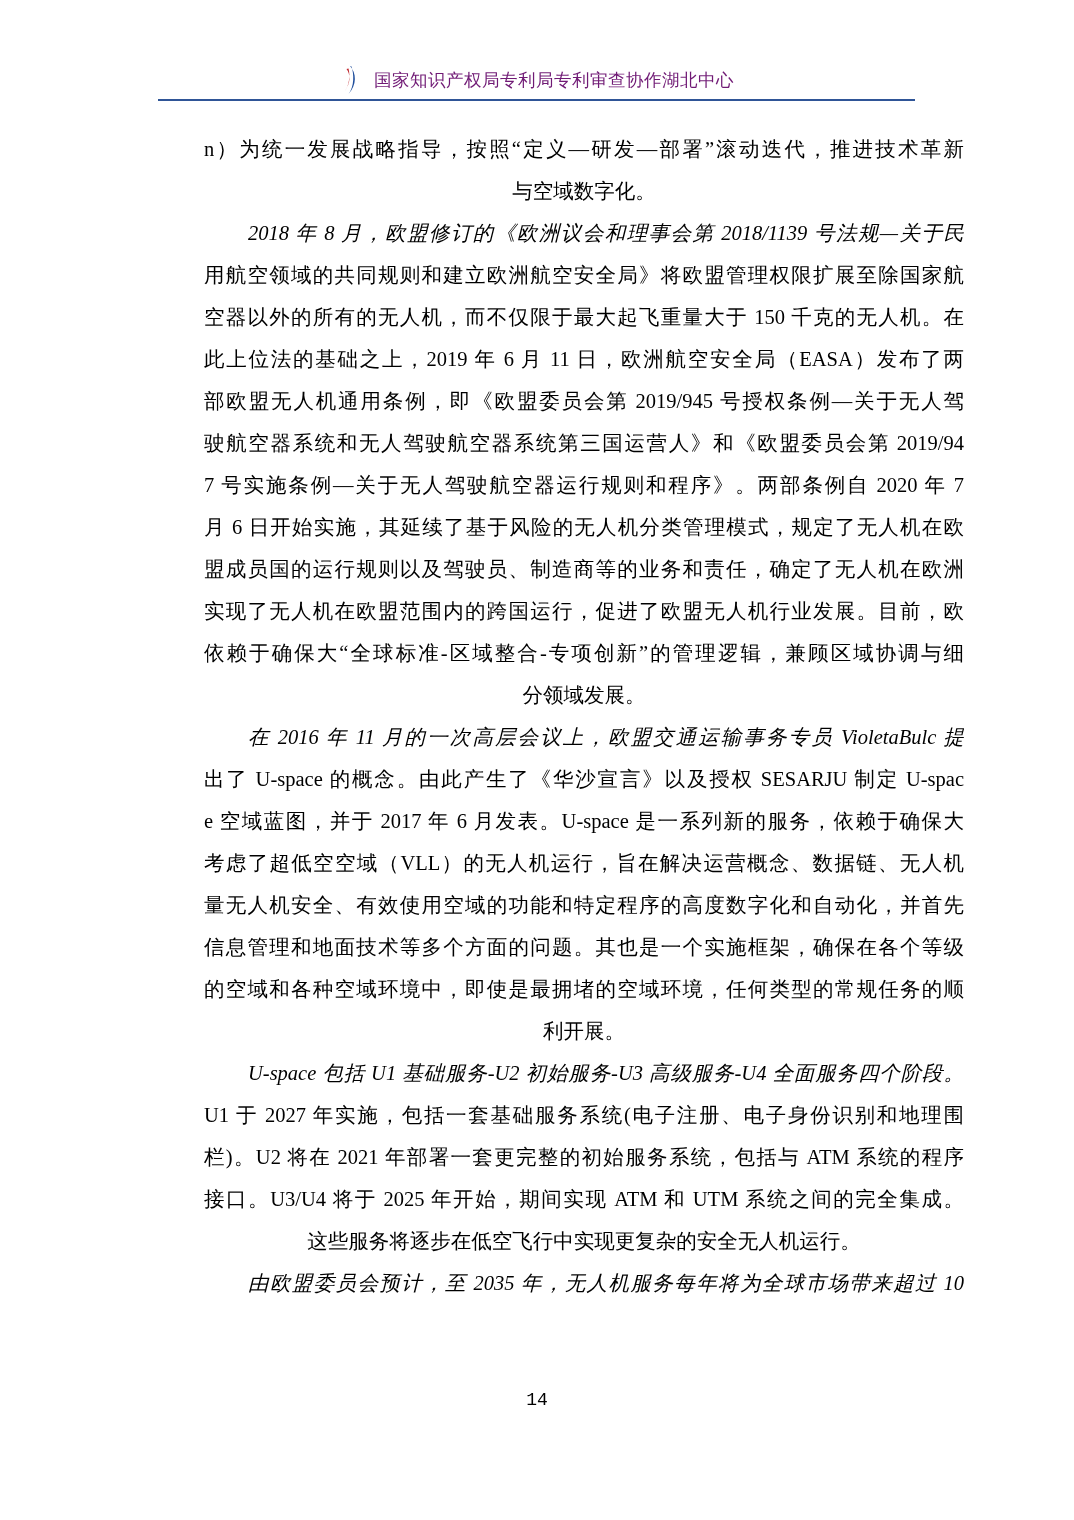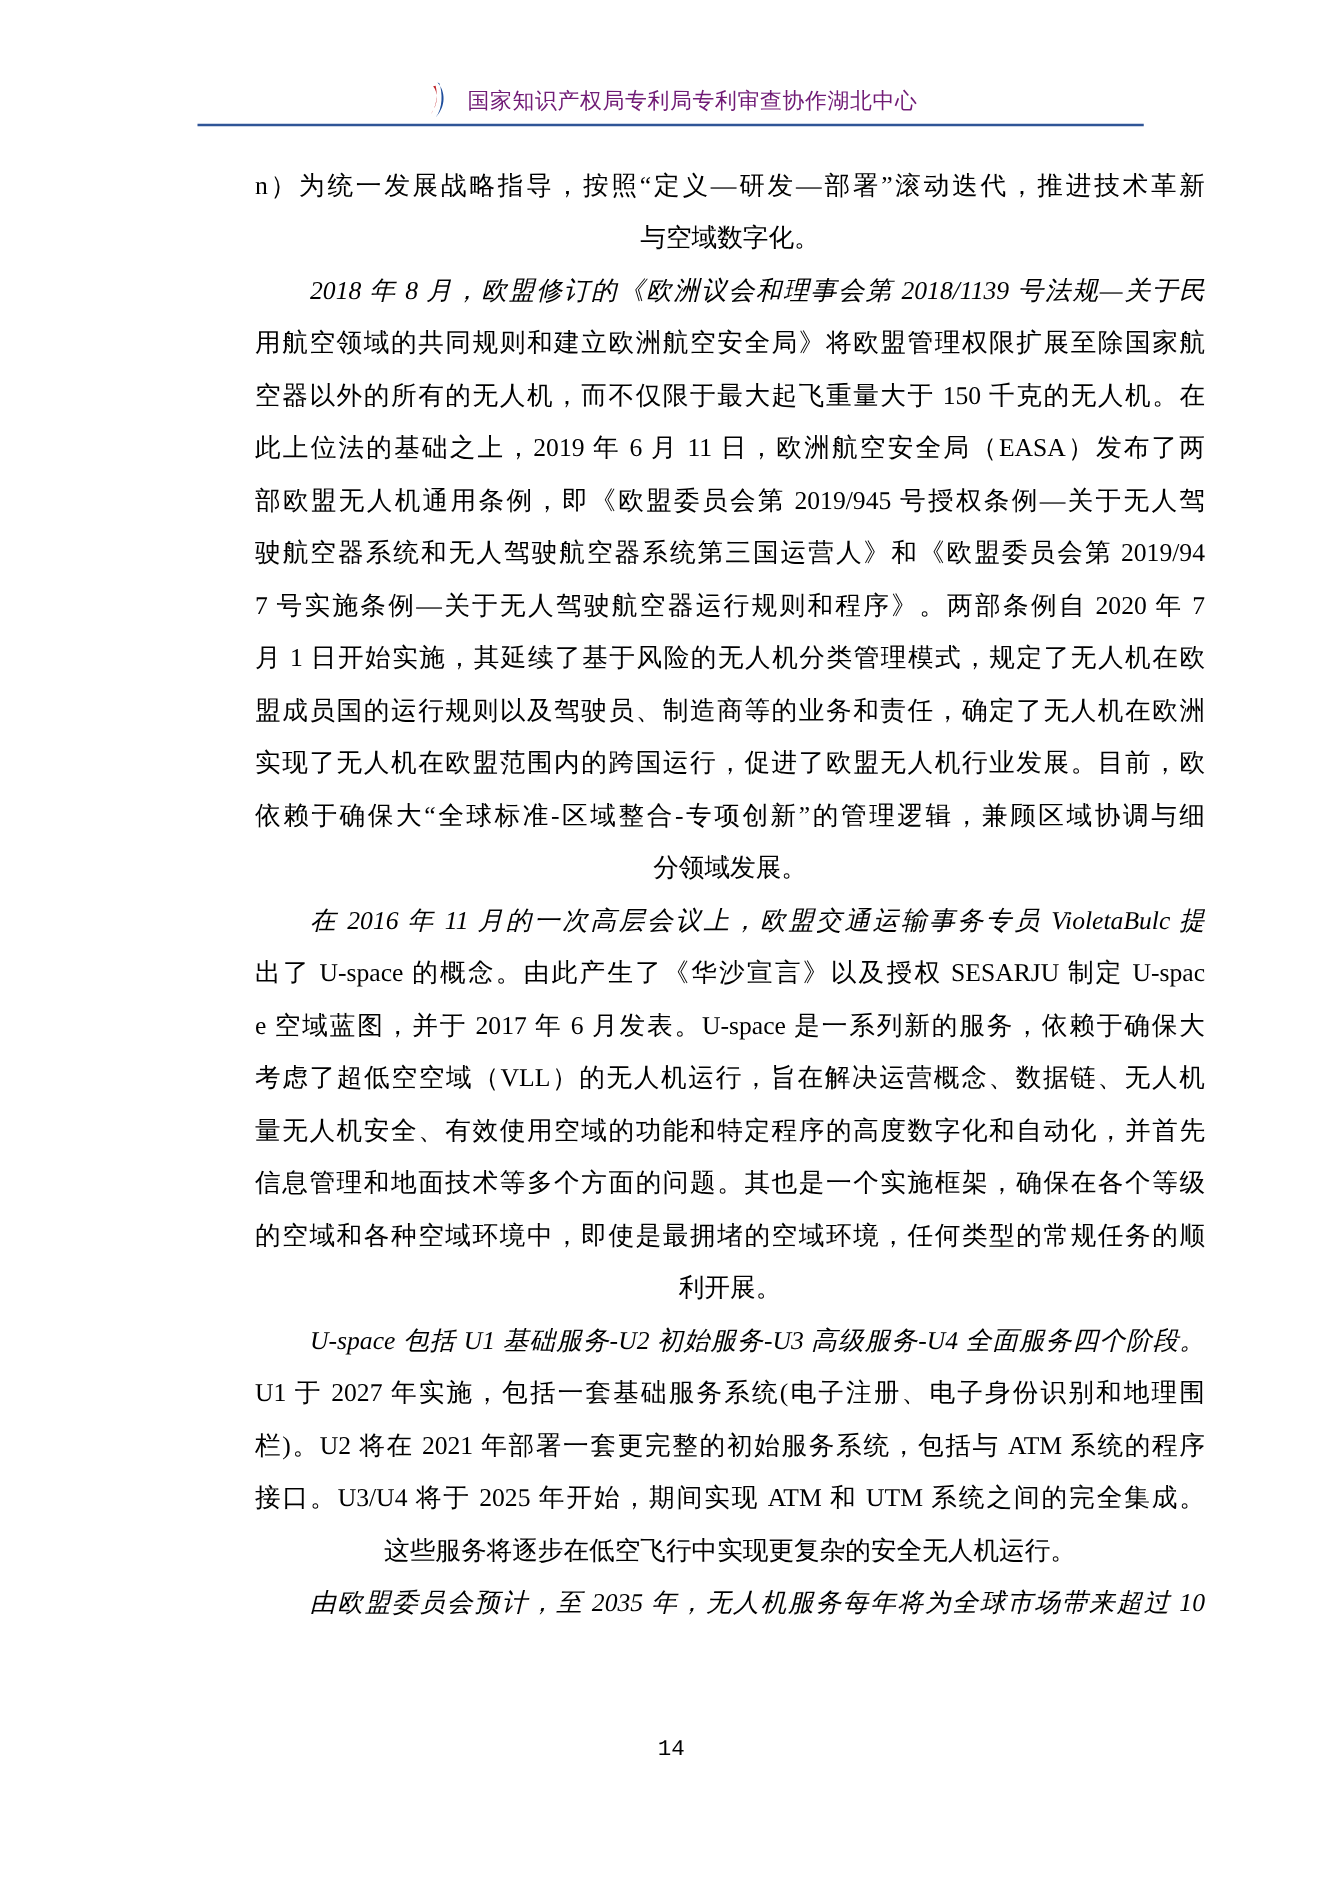--- a/index.html
+++ b/index.html
@@ -102,21 +102,21 @@
   <div class="body-text" id="body-text">
       <div class="line fill">n）为统一发展战略指导，按照“定义—研发—部署”滚动迭代，推进技术革新</div>
       <div class="line">与空域数字化。</div>
       <div class="line fill indent">2018 年 8 月，欧盟修订的《欧洲议会和理事会第 2018/1139 号法规—关于民</div>
       <div class="line fill">用航空领域的共同规则和建立欧洲航空安全局》将欧盟管理权限扩展至除国家航</div>
       <div class="line fill">空器以外的所有的无人机，而不仅限于最大起飞重量大于 150 千克的无人机。在</div>
       <div class="line fill">此上位法的基础之上，2019 年 6 月 11 日，欧洲航空安全局（EASA）发布了两</div>
       <div class="line fill">部欧盟无人机通用条例，即《欧盟委员会第 2019/945 号授权条例—关于无人驾</div>
       <div class="line fill">驶航空器系统和无人驾驶航空器系统第三国运营人》和《欧盟委员会第 2019/94</div>
       <div class="line fill">7 号实施条例—关于无人驾驶航空器运行规则和程序》。两部条例自 2020 年 7</div>
-      <div class="line fill">月 1 日开始实施，其延续了基于风险的无人机分类管理模式，规定了无人机在欧</div>
+      <div class="line fill">月 6 日开始实施，其延续了基于风险的无人机分类管理模式，规定了无人机在欧</div>
       <div class="line fill">盟成员国的运行规则以及驾驶员、制造商等的业务和责任，确定了无人机在欧洲</div>
       <div class="line fill">实现了无人机在欧盟范围内的跨国运行，促进了欧盟无人机行业发展。目前，欧</div>
       <div class="line fill">依赖于确保大“全球标准-区域整合-专项创新”的管理逻辑，兼顾区域协调与细</div>
       <div class="line">分领域发展。</div>
       <div class="line fill indent">在 2016 年 11 月的一次高层会议上，欧盟交通运输事务专员 VioletaBulc 提</div>
       <div class="line fill">出了 U-space 的概念。由此产生了《华沙宣言》以及授权 SESARJU 制定 U-spac</div>
       <div class="line fill">e 空域蓝图，并于 2017 年 6 月发表。U-space 是一系列新的服务，依赖于确保大</div>
       <div class="line fill">考虑了超低空空域（VLL）的无人机运行，旨在解决运营概念、数据链、无人机</div>
       <div class="line fill">量无人机安全、有效使用空域的功能和特定程序的高度数字化和自动化，并首先</div>
       <div class="line fill">信息管理和地面技术等多个方面的问题。其也是一个实施框架，确保在各个等级</div>

